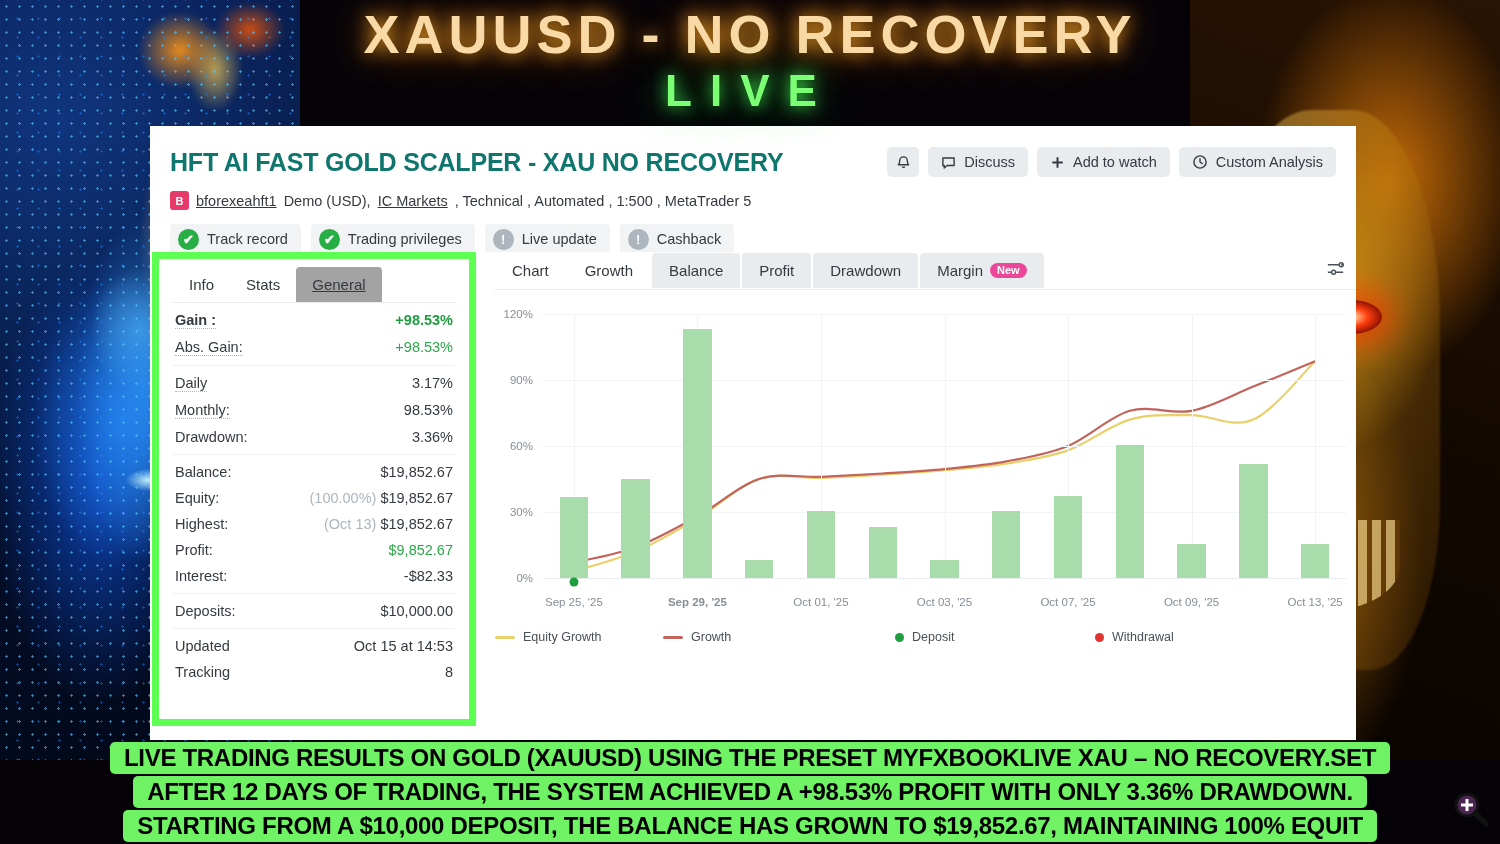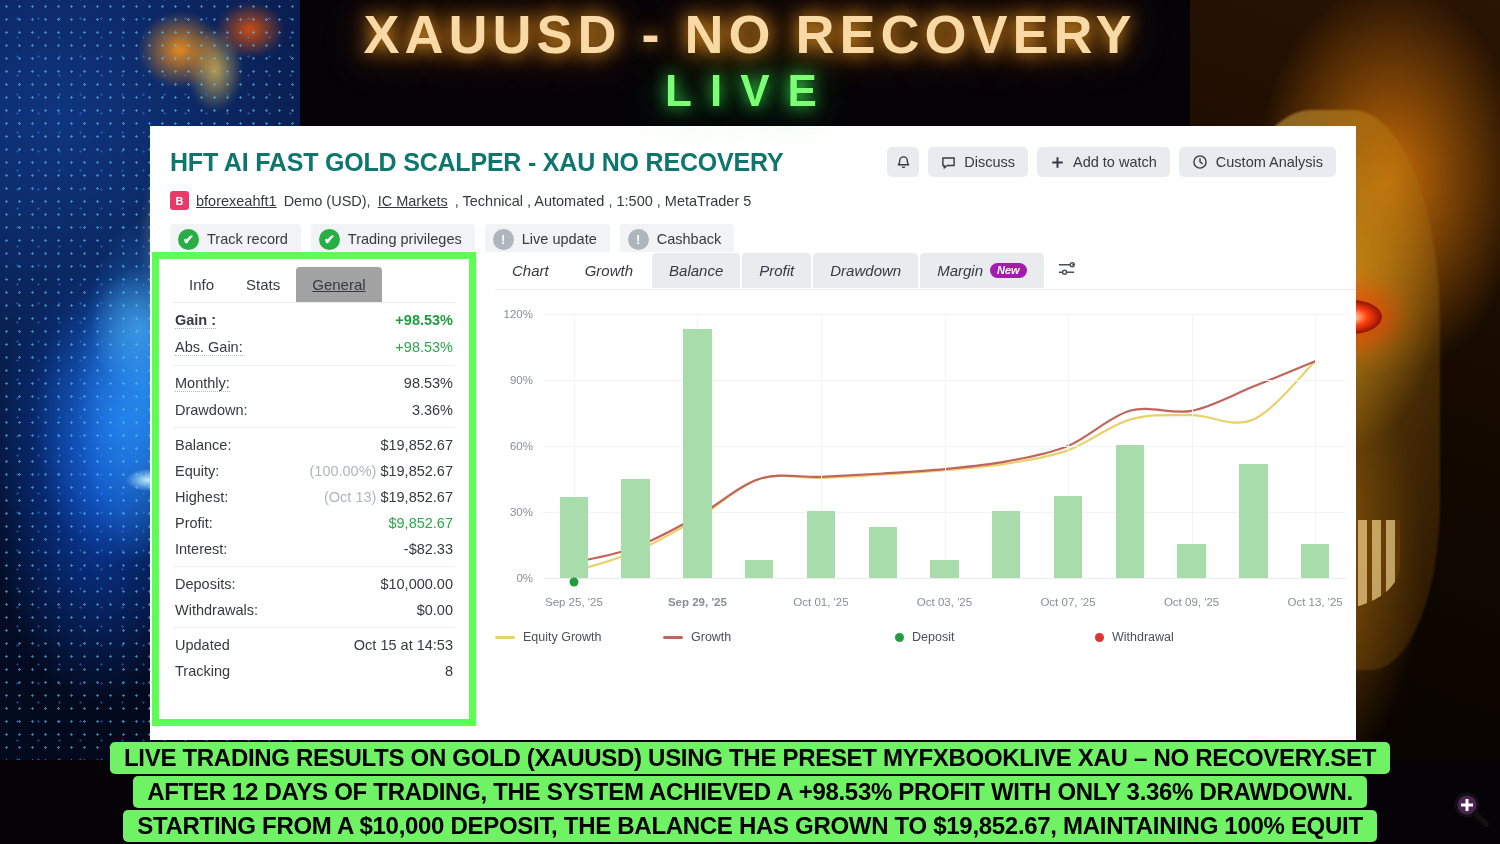--- a/index.html
+++ b/index.html
@@ -184,34 +184,33 @@
   .sval .muted { color: #adb5bd; }
   .slabel.bold { font-weight: bold; }
 
   
   .chart-panel {
     position: absolute; left: 326px; top: 126px; right: 0; height: 474px;
     background: #fff; border-left: 1px solid #f1f3f5;
     padding-left: 18px;
   }
   .chart-tabs {
-    display: flex; align-items: center; justify-content: flex-start;
+    display: flex; align-items: center; justify-content: space-between;
     border-bottom: 1px solid #e9ecef;
-    font-style: italic;
   }
   .ctab-list { display: flex; gap: 0; }
   .ctab {
     padding: 9px 17px; font-size: 15px; color: #343a40; cursor: pointer;
     background: #e9ecef; border-radius: 4px 4px 0 0; margin-right: 2px;
     display: flex; align-items: center; gap: 7px; white-space: nowrap;
   }
   .ctab.active { background: #fff; }
   .ctab.plain { background: transparent; }
   .badge-new {
-    background: #a21caf; color: #fff; font-size: 11px; font-weight: bold;
+    background: #ec4899; color: #fff; font-size: 11px; font-weight: bold;
     border-radius: 9px; padding: 2px 7px; line-height: 1;
   }
   .gear-btn { padding: 6px 10px; cursor: pointer; }
 
   
   .plot { position: relative; height: 312px; margin-top: 16px; }
   .plot-area {
     position: absolute; left: 48px; right: 10px; top: 8px; bottom: 40px;
   }
   .ylabels { position: absolute; left: 0; top: 0; width: 44px; height: 100%; }
@@ -374,20 +373,24 @@
             <span class="sval bold">+98.53%</span>
           </div>
           <div class="srow">
             <span class="slabel">Abs. Gain:</span>
             <span class="sval green">+98.53%</span>
           </div>
         </div>
 
         <div class="stat-group">
           <div class="srow">
+            <span class="slabel">Daily</span>
+            <span class="sval">3.17%</span>
+          </div>
+          <div class="srow">
             <span class="slabel">Monthly:</span>
             <span class="sval">98.53%</span>
           </div>
           <div class="srow">
             <span class="slabel plain">Drawdown:</span>
             <span class="sval">3.36%</span>
           </div>
         </div>
 
         <div class="stat-group">
@@ -416,24 +419,20 @@
           <div class="srow">
             <span class="slabel plain">Interest:</span>
             <span class="sval">-$82.33</span>
           </div>
         </div>
 
         <div class="stat-group">
           <div class="srow">
             <span class="slabel plain">Deposits:</span>
             <span class="sval">$10,000.00</span>
-          </div>
-          <div class="srow">
-            <span class="slabel plain">Withdrawals:</span>
-            <span class="sval">$0.00</span>
           </div>
         </div>
 
         <div class="stat-group">
           <div class="srow">
             <span class="slabel plain">Updated</span>
             <span class="sval">Oct 15 at 14:53</span>
           </div>
           <div class="srow">
             <span class="slabel plain">Tracking</span>

